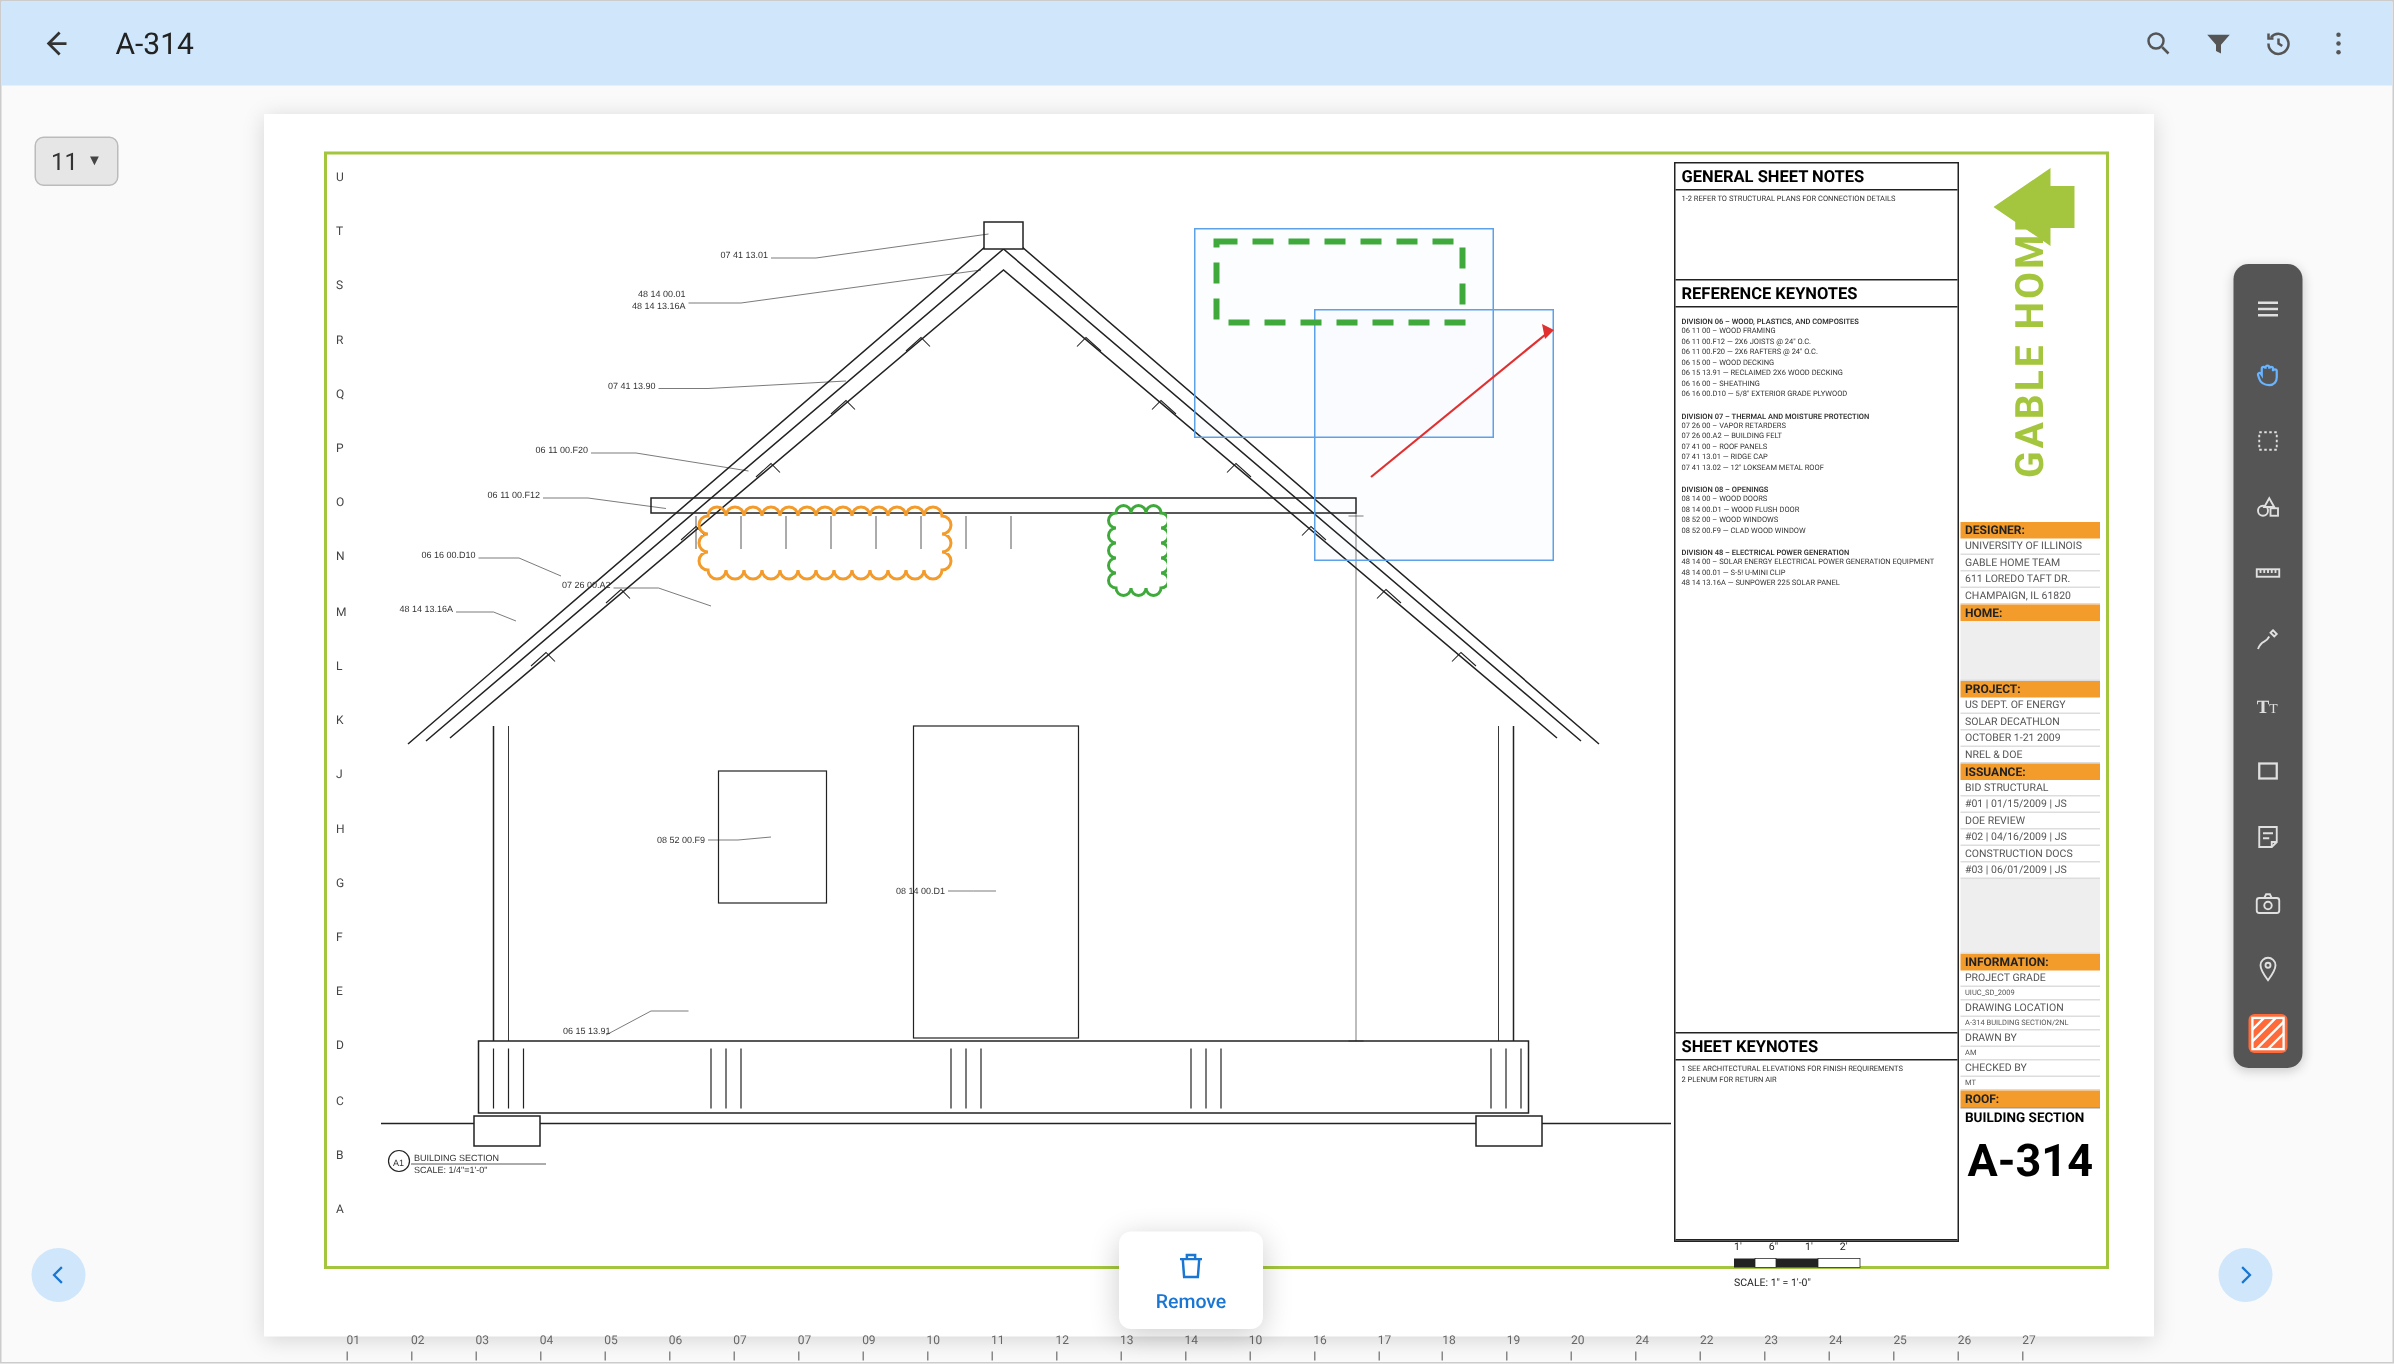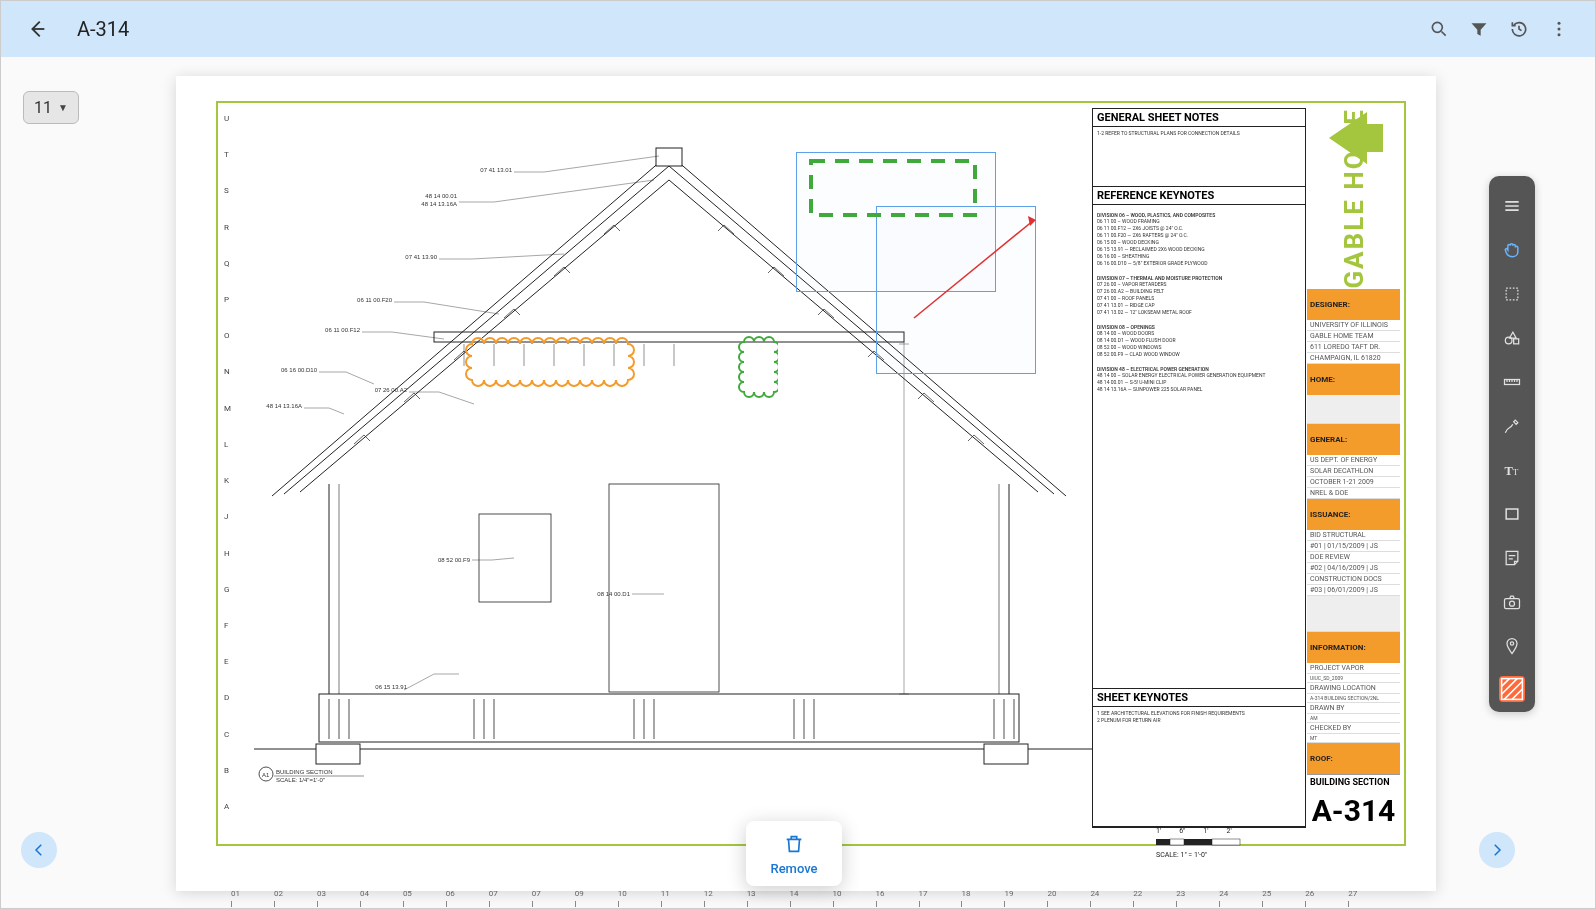--- a/index.html
+++ b/index.html
@@ -40,31 +40,31 @@
 .ruler { position: absolute; left: 55px; right: 45px; bottom: 18px; height: 22px; display: flex; }
 .ruler-cell { flex: 1; text-align: left; font-size: 8px; color: #666; position: relative; margin-top: 38px; }
 .ruler-cell::after { content:""; position:absolute; left:0; top:12px; width:100%; height:6px; border-left:1px solid #888; }
 
 
 .drawing { position: absolute; left: 58px; top: 28px; width: 900px; height: 700px; }
 .drawing svg { width:100%; height:100%; }
 .lbl { font-size: 6px; fill: #333; font-family: Arial; }
 
 
-.notes { position: absolute; right: 130px; top: 32px; width: 214px; height: 720px; border: 1px solid #222; display: flex; flex-direction: column; background:white;}
+.notes { position: absolute; right: 130px; top: 32px; width: 190px; height: 720px; border: 1px solid #222; display: flex; flex-direction: column; background:white;}
 .notes-block { border-bottom: 1px solid #222; padding: 3px 4px; }
 .notes-title { font-size: 11px; font-weight: 700; padding: 2px 4px; border-bottom: 1px solid #222; }
 .notes-line { font-size: 5px; color: #333; line-height: 1.4; }
 .notes-sub { font-size: 5px; color: #333; margin-top: 4px; }
 
 
 .titleblock { position: absolute; right: 36px; top: 32px; width: 93px; height: 720px; display: flex; flex-direction: column; }
 .logo-area { height: 240px; position: relative; display:flex; align-items:center; justify-content:center;}
 .logo-text { writing-mode: vertical-rl; transform: rotate(180deg); color: #a4c63e; font-size: 26px; font-weight: 700; letter-spacing: 2px; }
-.tb-head { background: #f39c2c; color: #222; font-weight:700; padding: 11px 3px; font-size: 8px; }
+.tb-head { background: #f39c2c; color: #222; font-weight:700; padding: 1px 3px; font-size: 8px; }
 .tb-row { padding: 1px 3px; color: #555; border-bottom: 1px solid #ddd; font-size:7px;}
 .tb-row.gray { background:#eee; height:40px;}
 .tb-sheet { font-size: 30px; font-weight: 700; text-align: center; padding-top: 4px; }
 .tb-sheetname { font-size: 9px; font-weight:700; padding:2px 3px; border-top:1px solid #999;}
 
 
 .annot { position: absolute; }
 .cloud-orange {
   left: 288px; top: 258px; width: 175px; height: 58px;
 }
@@ -448,35 +448,35 @@
         </svg>
       <div class="logo-text">GABLE HOME</div>
     </div>
     <div class="tb-head">DESIGNER:</div>
     <div class="tb-row">UNIVERSITY OF ILLINOIS</div>
     <div class="tb-row">GABLE HOME TEAM</div>
     <div class="tb-row">611 LOREDO TAFT DR.</div>
     <div class="tb-row">CHAMPAIGN, IL 61820</div>
     <div class="tb-head">HOME:</div>
     <div class="tb-row gray"></div>
-    <div class="tb-head">GENERAL:</div>
+    <div class="tb-head">PROJECT:</div>
     <div class="tb-row">US DEPT. OF ENERGY</div>
     <div class="tb-row">SOLAR DECATHLON</div>
     <div class="tb-row">OCTOBER 1-21 2009</div>
     <div class="tb-row">NREL &amp; DOE</div>
     <div class="tb-head">ISSUANCE:</div>
     <div class="tb-row">BID STRUCTURAL</div>
     <div class="tb-row">#01 | 01/15/2009 | JS</div>
     <div class="tb-row">DOE REVIEW</div>
     <div class="tb-row">#02 | 04/16/2009 | JS</div>
     <div class="tb-row">CONSTRUCTION DOCS</div>
     <div class="tb-row">#03 | 06/01/2009 | JS</div>
     <div class="tb-row gray" style="height:50px"></div>
     <div class="tb-head">INFORMATION:</div>
-    <div class="tb-row">PROJECT VAPOR</div>
+    <div class="tb-row">PROJECT GRADE</div>
     <div class="tb-row" style="font-size:5px">UIUC_SD_2009</div>
     <div class="tb-row">DRAWING LOCATION</div>
     <div class="tb-row" style="font-size:5px">A-314 BUILDING SECTION/2NL</div>
     <div class="tb-row">DRAWN BY</div>
     <div class="tb-row" style="font-size:5px">AM</div>
     <div class="tb-row">CHECKED BY</div>
     <div class="tb-row" style="font-size:5px">MT</div>
     <div class="tb-head">ROOF:</div>
     <div class="tb-sheetname">BUILDING SECTION</div>
     <div class="tb-sheet">A-314</div>

